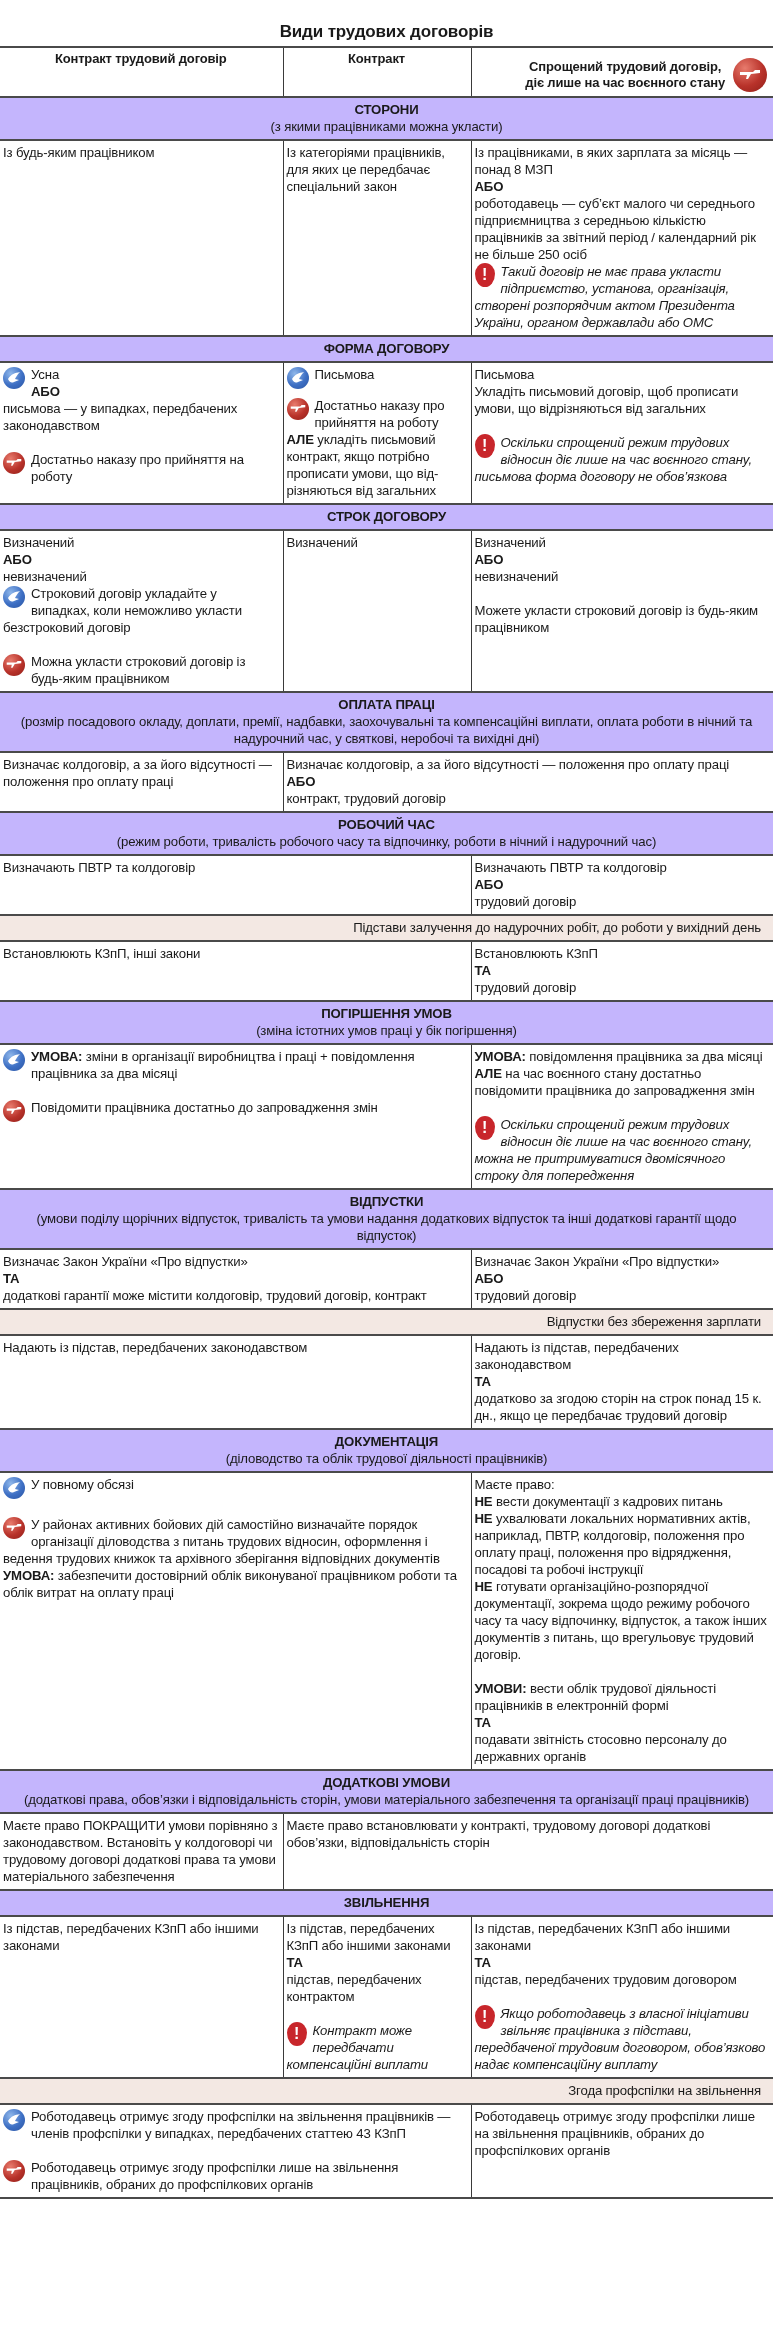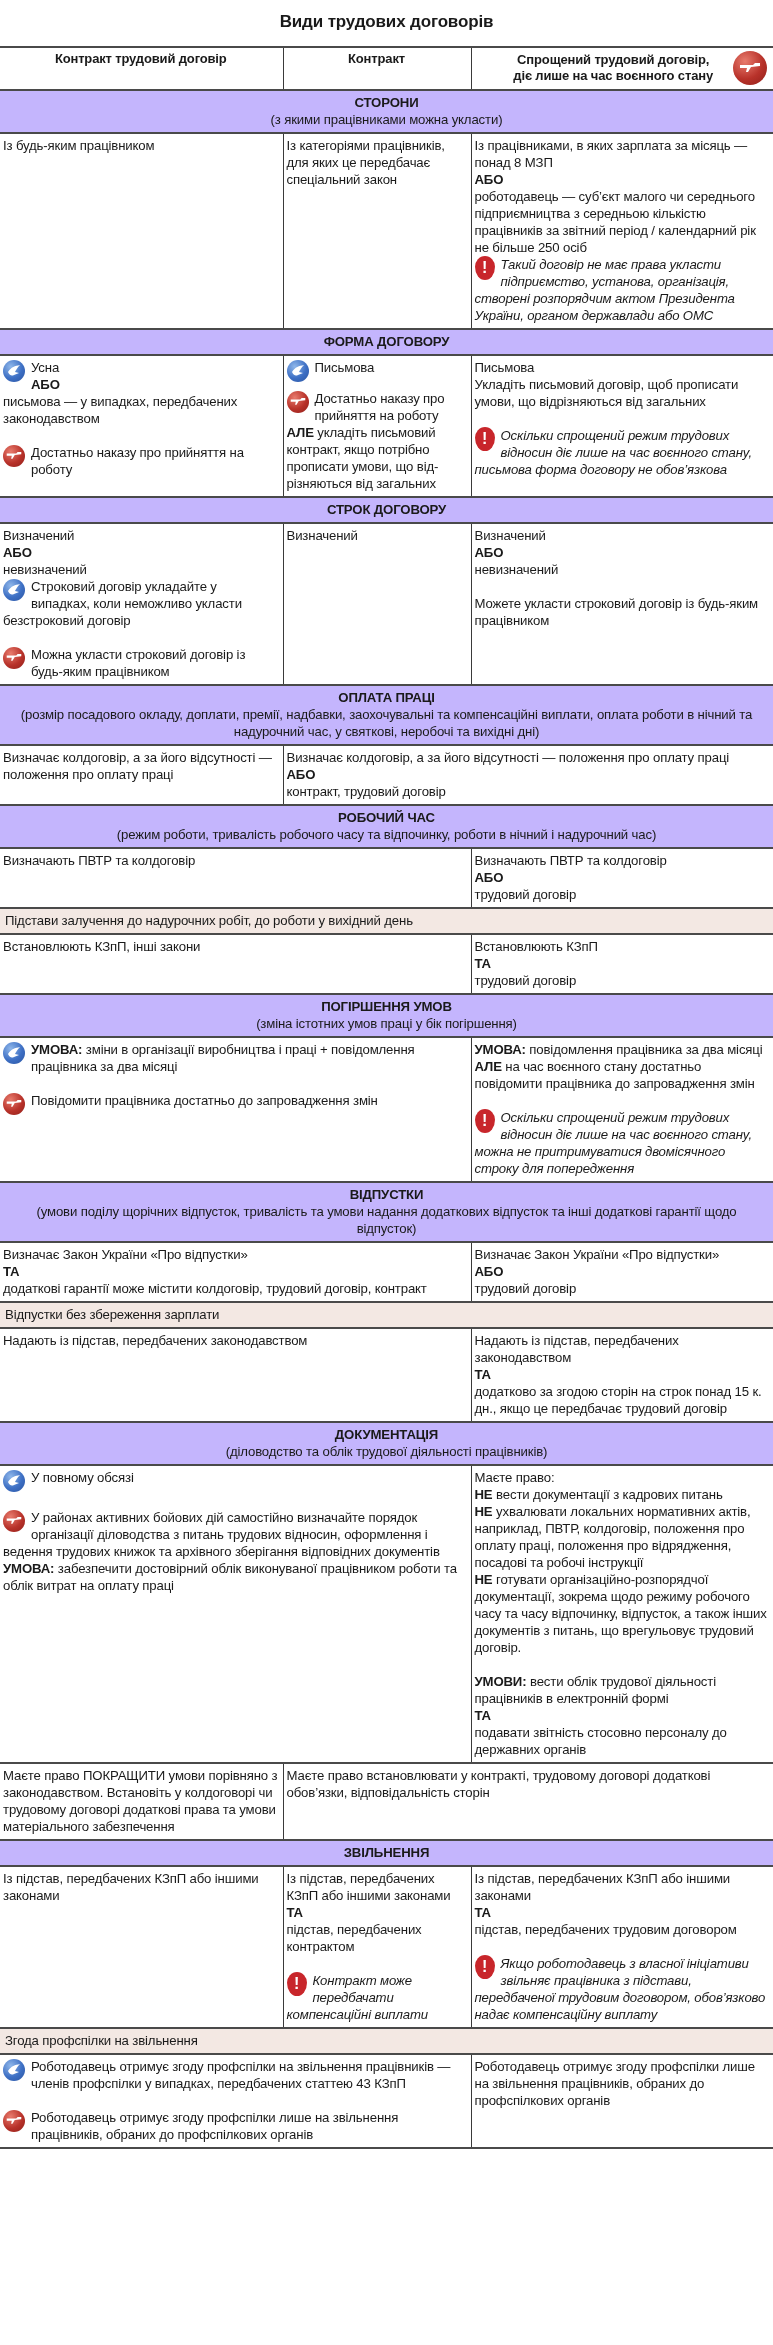--- a/index.html
+++ b/index.html
@@ -10,21 +10,21 @@
     line-height: 17px;
     color: #1a1a1a;
     letter-spacing: -0.15px;
   }
   .page-title {
     text-align: center;
     font-weight: bold;
     font-size: 17px;
     height: 46px;
     line-height: 30px;
-    padding-top: 7px;
+    padding-top: 17px;
   }
   table.main {
     width: 773px;
     border-collapse: collapse;
     table-layout: fixed;
   }
   table.main td, table.main th {
     border-top: 2px solid #4a4a4a;
     border-bottom: 2px solid #4a4a4a;
     vertical-align: top;
@@ -34,31 +34,31 @@
   th.colhead {
     font-weight: bold;
     font-size: 13px;
     vertical-align: middle;
     text-align: center;
     height: 40px;
     padding: 3px 4px;
     line-height: 16px;
   }
   th.colhead.c3 { text-align: right; padding-right: 6px; }
-  .c3-wrap { display: flex; align-items: center; justify-content: flex-end; gap: 20px; }
+  .c3-wrap { display: flex; align-items: center; justify-content: flex-end; gap: 8px; margin-top: 7px; }
   .c3-wrap .txt { text-align: center; }
   tr.section td {
     background: #c4b5fd;
     text-align: center;
     padding: 3px 6px 4px;
   }
   tr.subsection td {
     background: #f3e8e3;
-    text-align: left;
-    padding: 3px 5px 4px;
+    text-align: right;
+    padding: 3px 12px 4px;
   }
   .sec-title { font-weight: bold; display: block; }
   .sec-sub { display: block; }
   .b { font-weight: bold; }
   .it { font-style: italic; }
   .gap { display: block; height: 17px; }
   .icon {
     display: inline-block;
     width: 22px; height: 22px;
     border-radius: 50%;
@@ -347,20 +347,26 @@
       <span class="line"><span class="b">НЕ</span> <span>вести документації з кадрових питань</span></span>
       <span class="line"><span class="b">НЕ</span> <span>ухвалювати локальних нормативних актів, наприклад, ПВТР, колдоговір, положення про оплату праці, положення про відрядження, посадові та робочі інструкції</span></span>
       <span class="line"><span class="b">НЕ</span> <span>готувати організаційно-розпорядчої документації, зокрема щодо режиму робочого часу та часу відпочинку, відпусток, а також інших документів з питань, що врегульовує трудовий договір.</span></span>
       <span class="gap"></span>
       <span class="line"><span class="b">УМОВИ:</span> <span>вести облік трудової діяльності працівників в електронній формі</span></span>
       <span class="line b">ТА</span>
       <span class="line">подавати звітність стосовно персоналу до державних органів</span>
     </td>
   </tr>
 
+  <tr class="section">
+    <td colspan="3">
+      <span class="sec-title">ДОДАТКОВІ УМОВИ</span>
+      <span class="sec-sub">(додаткові права, обов’язки і відповідальність сторін, умови матеріального забезпечення та організації праці працівників)</span>
+    </td>
+  </tr>
   <tr>
     <td>Маєте право ПОКРАЩИТИ умови порівняно з законодавством. Встановіть у колдоговорі чи трудовому договорі додаткові права та умови матеріального забезпечення</td>
     <td colspan="2">Маєте право встановлювати у контракті, трудовому договорі додаткові обов’язки, відповідальність сторін</td>
   </tr>
 
   <tr class="section">
     <td colspan="3">
           <span class="sec-title">ЗВІЛЬНЕННЯ</span>
         </td>
   </tr>

